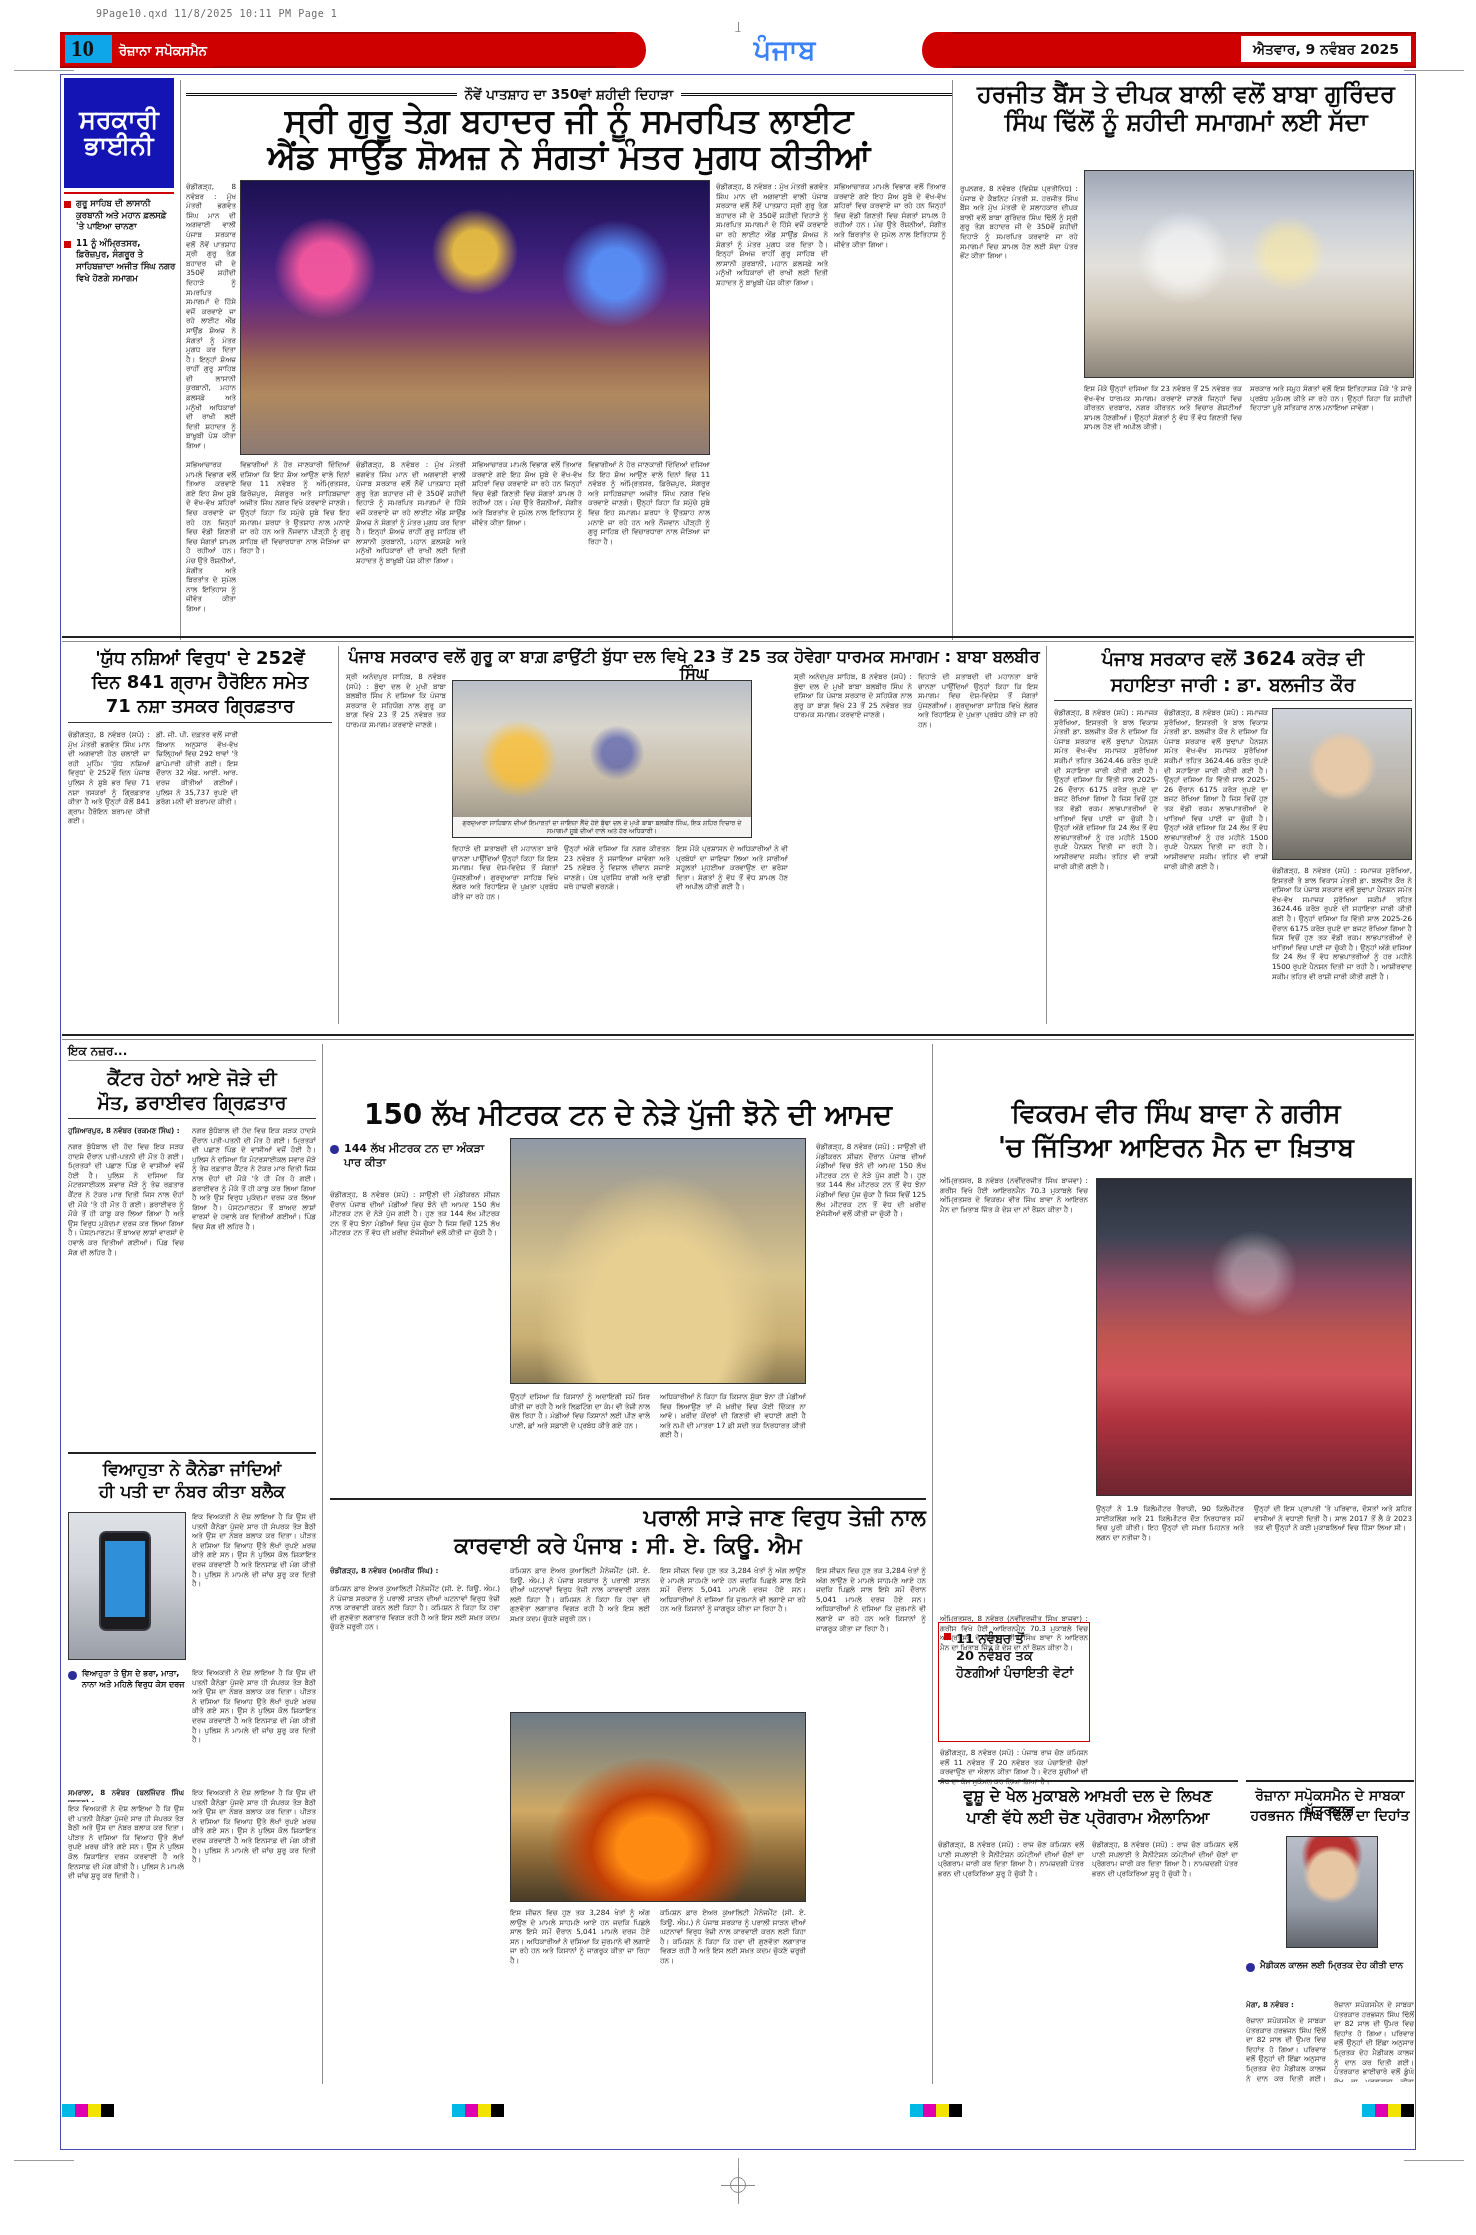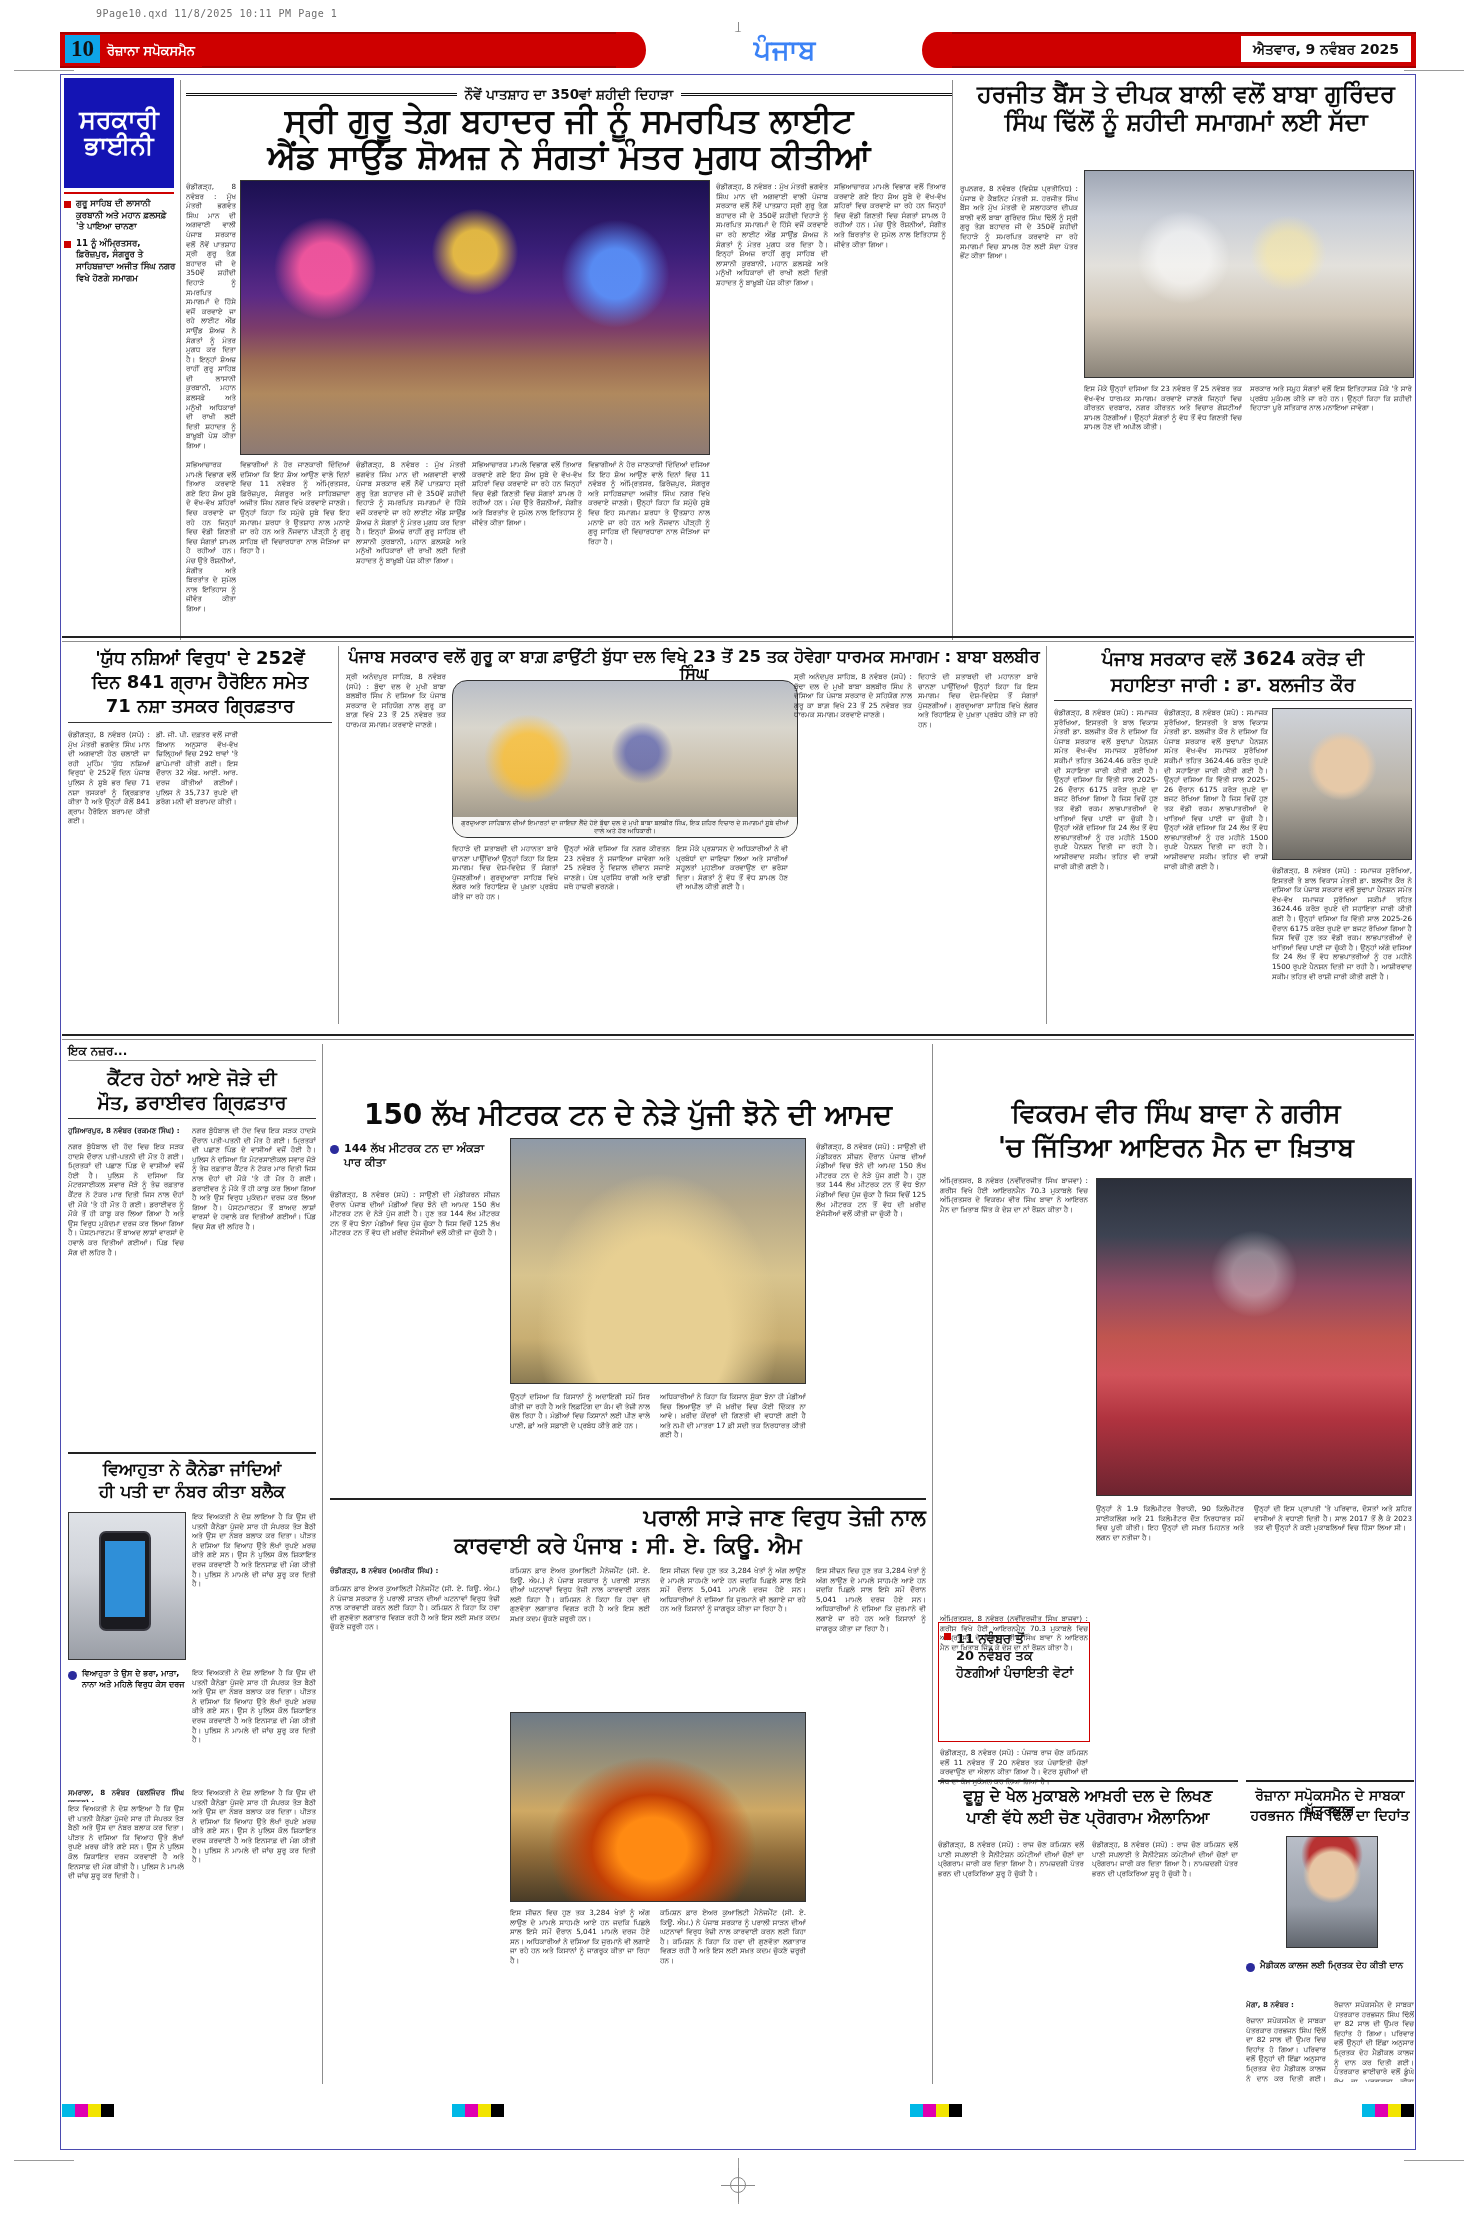--- a/index.html
+++ b/index.html
@@ -61,20 +61,21 @@
   }
   .page-num{
     display:flex; align-items:center; padding:0 6px;
     font-size:23px; font-weight:700; color:#111;
     font-family:"Liberation Serif","DejaVu Serif",serif;
   }
   .page-sub{
     display:flex; align-items:center; padding:16px 7px;
     background:#ce0000; color:#ffffff; font-size:13px; font-weight:700;
     white-space:nowrap;
+    margin-left:12px;
   }
   .mast-date{
     position:absolute; right:4px; top:3px; height:28px;
     display:flex; align-items:center; padding:0 12px;
     background:#ffffff; border:1px solid #ce0000;
     font-size:14px; font-weight:700; color:#111; white-space:nowrap;
   }
 
   
   .frame{
@@ -237,25 +238,25 @@
   <div class="hl" style="position:absolute; left:68px; top:696px; width:264px; font-size:18px; text-align:center;">71 ਨਸ਼ਾ ਤਸਕਰ ਗ੍ਰਿਫ਼ਤਾਰ</div>
   <div class="hrule2" style="left:68px; top:722px; width:264px; height:1px; background:#333;"></div>
 
   <div class="col-text" style="position:absolute; left:68px; top:730px; width:82px; height:290px;">ਚੰਡੀਗੜ੍ਹ, 8 ਨਵੰਬਰ (ਸਪੋ) : ਮੁੱਖ ਮੰਤਰੀ ਭਗਵੰਤ ਸਿੰਘ ਮਾਨ ਦੀ ਅਗਵਾਈ ਹੇਠ ਚਲਾਈ ਜਾ ਰਹੀ ਮੁਹਿੰਮ 'ਯੁੱਧ ਨਸ਼ਿਆਂ ਵਿਰੁਧ' ਦੇ 252ਵੇਂ ਦਿਨ ਪੰਜਾਬ ਪੁਲਿਸ ਨੇ ਸੂਬੇ ਭਰ ਵਿਚ 71 ਨਸ਼ਾ ਤਸਕਰਾਂ ਨੂੰ ਗ੍ਰਿਫ਼ਤਾਰ ਕੀਤਾ ਹੈ ਅਤੇ ਉਨ੍ਹਾਂ ਕੋਲੋਂ 841 ਗ੍ਰਾਮ ਹੈਰੋਇਨ ਬਰਾਮਦ ਕੀਤੀ ਗਈ।</div>
   <div class="col-text" style="position:absolute; left:156px; top:730px; width:82px; height:290px;">ਡੀ. ਜੀ. ਪੀ. ਦਫ਼ਤਰ ਵਲੋਂ ਜਾਰੀ ਬਿਆਨ ਅਨੁਸਾਰ ਵੱਖ-ਵੱਖ ਜ਼ਿਲ੍ਹਿਆਂ ਵਿਚ 292 ਥਾਵਾਂ 'ਤੇ ਛਾਪੇਮਾਰੀ ਕੀਤੀ ਗਈ। ਇਸ ਦੌਰਾਨ 32 ਐਫ਼. ਆਈ. ਆਰ. ਦਰਜ ਕੀਤੀਆਂ ਗਈਆਂ। ਪੁਲਿਸ ਨੇ 35,737 ਰੁਪਏ ਦੀ ਡਰੱਗ ਮਨੀ ਵੀ ਬਰਾਮਦ ਕੀਤੀ।</div>
 
   <div class="rule-thin" style="left:338px; top:646px; width:1px; height:378px;"></div>
 
   <div class="hl" style="position:absolute; left:346px; top:648px; width:696px; font-size:16.5px; text-align:center;">ਪੰਜਾਬ ਸਰਕਾਰ ਵਲੋਂ ਗੁਰੂ ਕਾ ਬਾਗ਼ ਫ਼ਾਉਂਟੀ ਬੁੱਧਾ ਦਲ ਵਿਖੇ 23 ਤੋਂ 25 ਤਕ ਹੋਵੇਗਾ ਧਾਰਮਕ ਸਮਾਗਮ : ਬਾਬਾ ਬਲਬੀਰ ਸਿੰਘ</div>
 
-  <div class="photo photo-border" style="left:452px; top:680px; width:346px; height:158px;
+  <div class="photo photo-border" style="left:452px; top:680px; width:300px; height:158px;
               background:
                 radial-gradient(circle at 22% 50%, rgba(255,190,40,.75) 0 9%, transparent 16%),
                 radial-gradient(circle at 55% 46%, rgba(60,70,170,.6) 0 8%, transparent 15%),
-                linear-gradient(180deg,#b9bec7 0%,#d9d6cd 30%,#c8bda8 62%,#8f8a80 100%); border-radius: 15px;">
+                linear-gradient(180deg,#b9bec7 0%,#d9d6cd 30%,#c8bda8 62%,#8f8a80 100%);">
     <div class="cap">ਗੁਰਦੁਆਰਾ ਸਾਹਿਬਾਨ ਦੀਆਂ ਇਮਾਰਤਾਂ ਦਾ ਜਾਇਜ਼ਾ ਲੈਂਦੇ ਹੋਏ ਬੁੱਢਾ ਦਲ ਦੇ ਮੁਖੀ ਬਾਬਾ ਬਲਬੀਰ ਸਿੰਘ, ਇਕ ਸ਼ਹਿਰ ਵਿਚਾਰ ਦੇ ਸਮਾਗਮਾਂ ਸੂਬੇ ਦੀਆਂ ਵਾਲੇ ਅਤੇ ਹੋਰ ਅਧਿਕਾਰੀ।</div>
   </div>
 
   <div class="col-text" style="position:absolute; left:346px; top:672px; width:100px; height:350px;">ਸ੍ਰੀ ਅਨੰਦਪੁਰ ਸਾਹਿਬ, 8 ਨਵੰਬਰ (ਸਪੋ) : ਬੁੱਢਾ ਦਲ ਦੇ ਮੁਖੀ ਬਾਬਾ ਬਲਬੀਰ ਸਿੰਘ ਨੇ ਦਸਿਆ ਕਿ ਪੰਜਾਬ ਸਰਕਾਰ ਦੇ ਸਹਿਯੋਗ ਨਾਲ ਗੁਰੂ ਕਾ ਬਾਗ਼ ਵਿਖੇ 23 ਤੋਂ 25 ਨਵੰਬਰ ਤਕ ਧਾਰਮਕ ਸਮਾਗਮ ਕਰਵਾਏ ਜਾਣਗੇ।</div>
   <div class="col-text" style="position:absolute; left:452px; top:844px; width:106px; height:178px;">ਦਿਹਾੜੇ ਦੀ ਸ਼ਤਾਬਦੀ ਦੀ ਮਹਾਨਤਾ ਬਾਰੇ ਚਾਨਣਾ ਪਾਉਂਦਿਆਂ ਉਨ੍ਹਾਂ ਕਿਹਾ ਕਿ ਇਸ ਸਮਾਗਮ ਵਿਚ ਦੇਸ਼-ਵਿਦੇਸ਼ ਤੋਂ ਸੰਗਤਾਂ ਪੁੱਜਣਗੀਆਂ। ਗੁਰਦੁਆਰਾ ਸਾਹਿਬ ਵਿਖੇ ਲੰਗਰ ਅਤੇ ਰਿਹਾਇਸ਼ ਦੇ ਪੁਖ਼ਤਾ ਪ੍ਰਬੰਧ ਕੀਤੇ ਜਾ ਰਹੇ ਹਨ।</div>
   <div class="col-text" style="position:absolute; left:564px; top:844px; width:106px; height:178px;">ਉਨ੍ਹਾਂ ਅੱਗੇ ਦਸਿਆ ਕਿ ਨਗਰ ਕੀਰਤਨ 23 ਨਵੰਬਰ ਨੂੰ ਸਜਾਇਆ ਜਾਵੇਗਾ ਅਤੇ 25 ਨਵੰਬਰ ਨੂੰ ਵਿਸ਼ਾਲ ਦੀਵਾਨ ਸਜਾਏ ਜਾਣਗੇ। ਪੰਥ ਪ੍ਰਸਿੱਧ ਰਾਗੀ ਅਤੇ ਢਾਡੀ ਜਥੇ ਹਾਜ਼ਰੀ ਭਰਨਗੇ।</div>
   <div class="col-text" style="position:absolute; left:676px; top:844px; width:112px; height:178px;">ਇਸ ਮੌਕੇ ਪ੍ਰਸ਼ਾਸਨ ਦੇ ਅਧਿਕਾਰੀਆਂ ਨੇ ਵੀ ਪ੍ਰਬੰਧਾਂ ਦਾ ਜਾਇਜ਼ਾ ਲਿਆ ਅਤੇ ਸਾਰੀਆਂ ਸਹੂਲਤਾਂ ਮੁਹਈਆ ਕਰਵਾਉਣ ਦਾ ਭਰੋਸਾ ਦਿਤਾ। ਸੰਗਤਾਂ ਨੂੰ ਵੱਧ ਤੋਂ ਵੱਧ ਸ਼ਾਮਲ ਹੋਣ ਦੀ ਅਪੀਲ ਕੀਤੀ ਗਈ ਹੈ।</div>
   <div class="col-text" style="position:absolute; left:794px; top:672px; width:118px; height:350px;">ਸ੍ਰੀ ਅਨੰਦਪੁਰ ਸਾਹਿਬ, 8 ਨਵੰਬਰ (ਸਪੋ) : ਬੁੱਢਾ ਦਲ ਦੇ ਮੁਖੀ ਬਾਬਾ ਬਲਬੀਰ ਸਿੰਘ ਨੇ ਦਸਿਆ ਕਿ ਪੰਜਾਬ ਸਰਕਾਰ ਦੇ ਸਹਿਯੋਗ ਨਾਲ ਗੁਰੂ ਕਾ ਬਾਗ਼ ਵਿਖੇ 23 ਤੋਂ 25 ਨਵੰਬਰ ਤਕ ਧਾਰਮਕ ਸਮਾਗਮ ਕਰਵਾਏ ਜਾਣਗੇ।</div>
   <div class="col-text" style="position:absolute; left:918px; top:672px; width:120px; height:350px;">ਦਿਹਾੜੇ ਦੀ ਸ਼ਤਾਬਦੀ ਦੀ ਮਹਾਨਤਾ ਬਾਰੇ ਚਾਨਣਾ ਪਾਉਂਦਿਆਂ ਉਨ੍ਹਾਂ ਕਿਹਾ ਕਿ ਇਸ ਸਮਾਗਮ ਵਿਚ ਦੇਸ਼-ਵਿਦੇਸ਼ ਤੋਂ ਸੰਗਤਾਂ ਪੁੱਜਣਗੀਆਂ। ਗੁਰਦੁਆਰਾ ਸਾਹਿਬ ਵਿਖੇ ਲੰਗਰ ਅਤੇ ਰਿਹਾਇਸ਼ ਦੇ ਪੁਖ਼ਤਾ ਪ੍ਰਬੰਧ ਕੀਤੇ ਜਾ ਰਹੇ ਹਨ।</div>
 

